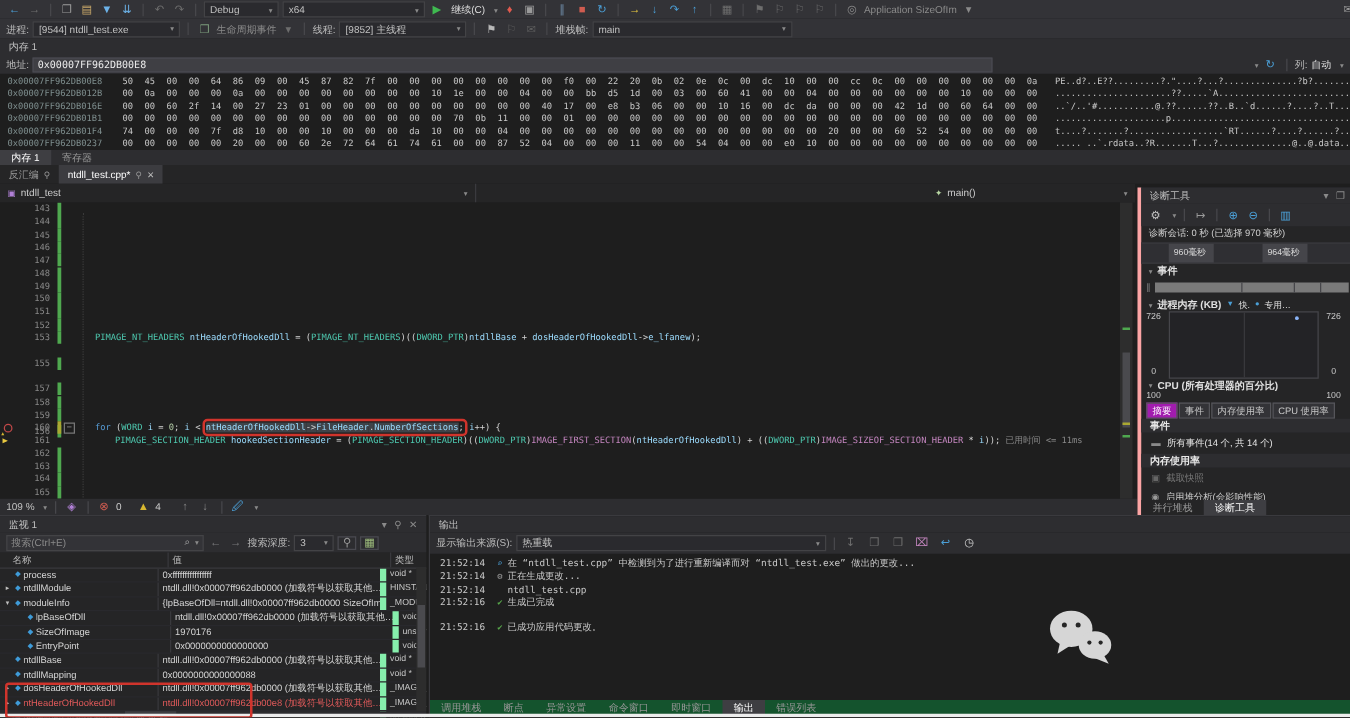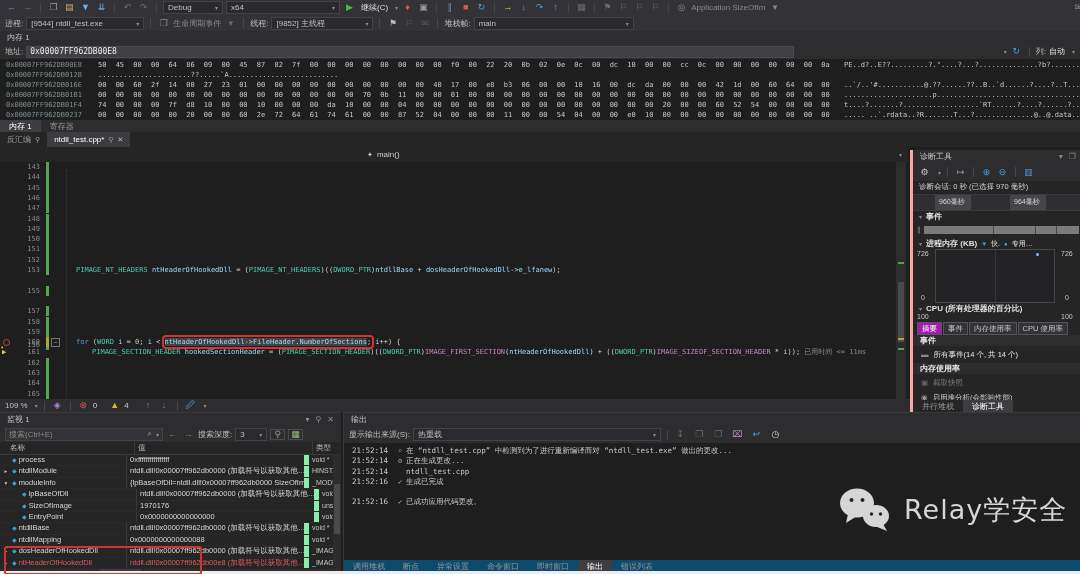--- a/index.html
+++ b/index.html
@@ -174,20 +174,21 @@
       <span class="caret">▾</span>
     </div>
     <div id="memrows" style="padding-top:1px;">
         <div class="memrow">
           <span class="memaddr">0x00007FF962DB00E8</span>
           <span class="memhex">50 45 00 00 64 86 09 00 45 87 82 7f 00 00 00 00 00 00 00 00 f0 00 22 20 0b 02 0e 0c 00 dc 10 00 00 cc 0c 00 00 00 00 00 00 0a</span>
           <span class="memascii">PE..d?..E??.........?."....?...?..............?b?........</span>
         </div>
         <div class="memrow">
           <span class="memaddr">0x00007FF962DB012B</span>
+          <span class="memhex">00 0a 00 00 00 0a 00 00 00 00 00 00 00 00 10 1e 00 00 04 00 00 bb d5 1d 00 03 00 60 41 00 00 04 00 00 00 00 00 00 10 00 00 00</span>
           <span class="memascii">......................??.....`A..........................</span>
         </div>
         <div class="memrow">
           <span class="memaddr">0x00007FF962DB016E</span>
           <span class="memhex">00 00 60 2f 14 00 27 23 01 00 00 00 00 00 00 00 00 00 00 40 17 00 e8 b3 06 00 00 10 16 00 dc da 00 00 00 42 1d 00 60 64 00 00</span>
           <span class="memascii">..`/..'#...........@.??......??..B..`d......?....?..T.....</span>
         </div>
         <div class="memrow">
           <span class="memaddr">0x00007FF962DB01B1</span>
           <span class="memhex">00 00 00 00 00 00 00 00 00 00 00 00 00 00 00 70 0b 11 00 00 01 00 00 00 00 00 00 00 00 00 00 00 00 00 00 00 00 00 00 00 00 00</span>
@@ -216,20 +217,26 @@
         <span style="font-size: 7px; color: rgb(154, 154, 154);">⚲</span>
       </div>
       <div style="display: flex; align-items: center; gap: 4px; padding: 0px 7px; font-size: 8px; background: rgb(60, 60, 64); color: rgb(255, 255, 255);">
         <span>ntdll_test.cpp*</span>
         <span style="font-size: 7px; color: rgb(154, 154, 154);">⚲</span>
         <span style="font-size: 7px; color: rgb(187, 187, 187);">✕</span>
       </div>
     </div>
 
   <div class="abs" style="left:0;top:147px;width:908px;height:15px;background:#252526;display:flex;">
+    <div class="navseg" style="width:368px;">
+      <span style="color:#b180d7;font-size:7px;">▣</span>
+      <span>ntdll_test</span>
+      <span class="spring"></span>
+        <span class="caret">▾</span>
+    </div>
     <div class="navseg" style="width:348px;margin-top:16px;">
       <span>(全局范围)</span>
       <span class="spring"></span>
         <span class="caret">▾</span>
     </div>
     <div class="navseg" style="flex:1;border-right:none;">
       <span style="color:#b8d7a3;font-size:7px;">✦</span>
       <span>main()</span>
       <span class="spring"></span>
         <span class="caret">▾</span>
@@ -675,21 +682,21 @@
           <span class="otime"></span>
           <span class="oicon"></span>
           <span class="otext"></span>
         </div>
         <div class="ol">
           <span class="otime">21:52:16</span>
           <span class="oicon" style="color: rgb(87, 166, 74);">✔</span>
           <span class="otext">已成功应用代码更改。</span>
         </div>
       </div>
-    <div id="outtabs" class="tabstrip abs" style="left:0;top:147px;width:737px;height:12px;background:#0c4a6e;">
+    <div id="outtabs" class="tabstrip abs" style="left:0;top:147px;width:737px;height:12px;background:#14532d;">
         <span class="tab">调用堆栈</span>
         <span class="tab">断点</span>
         <span class="tab">异常设置</span>
         <span class="tab">命令窗口</span>
         <span class="tab">即时窗口</span>
         <span class="tab active">输出</span>
         <span class="tab">错误列表</span>
       </div>
   </div>
 
@@ -697,19 +704,18 @@
     <svg width="54" height="46" viewBox="0 0 54 46">
       <ellipse cx="19" cy="16" rx="17" ry="14.5" fill="#d6d6d6"></ellipse>
       <polygon points="10,27 8,36 19,29" fill="#d6d6d6"></polygon>
       <ellipse cx="38" cy="29" rx="13" ry="11" fill="#d6d6d6"></ellipse>
       <polygon points="45,37 49,44 38,39.5" fill="#d6d6d6"></polygon>
       <circle cx="13.5" cy="13" r="2" fill="#262626"></circle>
       <circle cx="24.5" cy="13" r="2" fill="#262626"></circle>
       <circle cx="33.5" cy="27" r="1.7" fill="#262626"></circle>
       <circle cx="42.5" cy="27" r="1.7" fill="#262626"></circle>
     </svg>
-    <span id="wmtext">Relay学安全</span>
   </div>
 
   <div class="abs" style="left:4px;top:546px;width:194px;height:25px;border:2px solid #d0342c;border-radius:3px;z-index:9;"></div>
 
   <div class="abs" style="left:0;top:571px;width:1080px;height:3px;background:#ededed;"></div>
 </div>
 
 </body></html>

